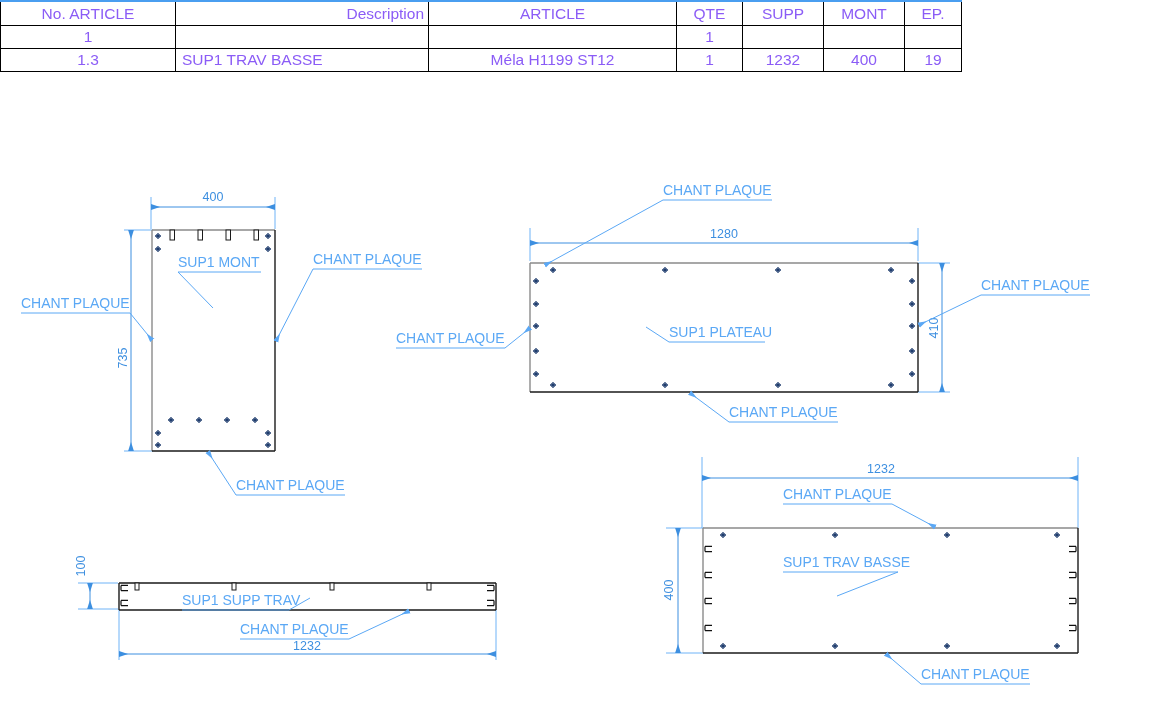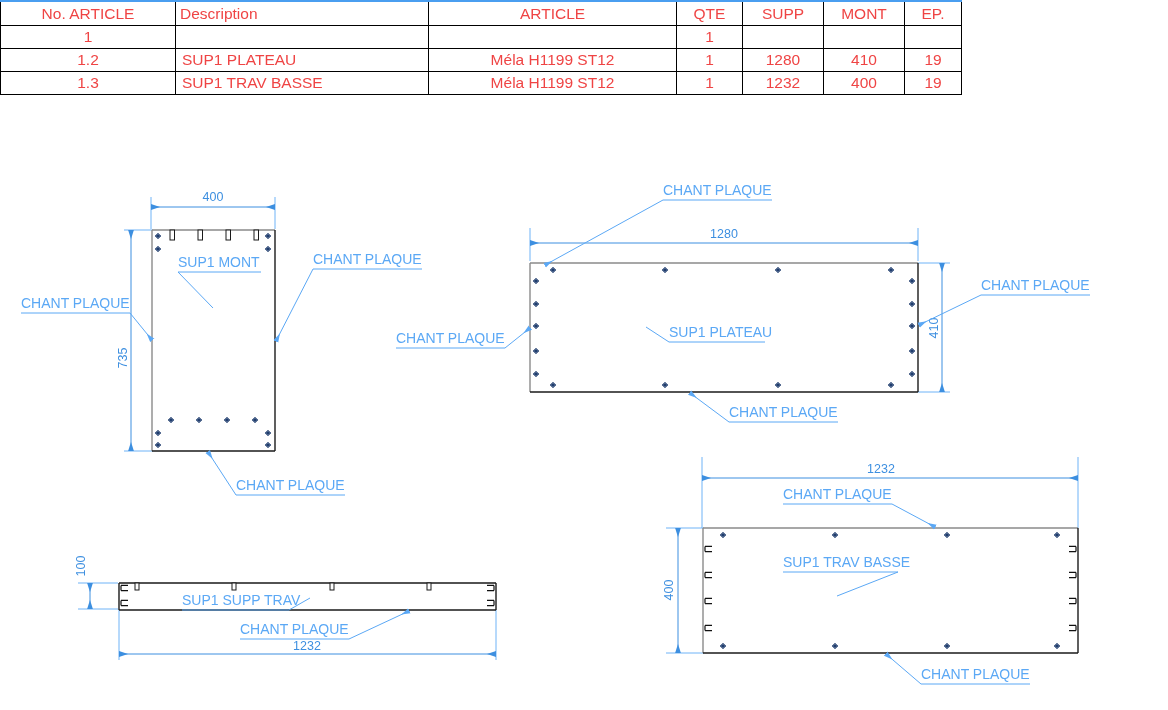--- a/index.html
+++ b/index.html
@@ -26,32 +26,32 @@
     border-collapse: collapse;
     table-layout: fixed;
   }
   #parts-table td, #parts-table th {
     border: 1px solid #000000;
     font-weight: normal;
     font-size: 15.5px;
     line-height: 1;
     height: 22px;
     padding: 0 4px;
-    color: #ef4444;
+    color: #8b5cf6;
     text-align: center;
     white-space: nowrap;
     overflow: hidden;
   }
   #parts-table thead th {
     border-top: 2px solid #4a9ef0;
     height: 23px;
   }
   #parts-table td.desc-cell,
   #parts-table th.desc-cell {
-    text-align: left;
+    text-align: right;
   }
   #parts-table tbody td.desc-cell {
     text-align: left;
     padding-left: 6px;
   }
 
   
   #drawing-area {
     position: absolute;
     left: 0;
@@ -116,29 +116,20 @@
     <tr>
       <td>1</td>
       <td class="desc-cell"></td>
       <td></td>
       <td>1</td>
       <td></td>
       <td></td>
       <td></td>
     </tr>
     <tr>
-      <td>1.2</td>
-      <td class="desc-cell">SUP1 PLATEAU</td>
-      <td>Méla H1199 ST12</td>
-      <td>1</td>
-      <td>1280</td>
-      <td>410</td>
-      <td>19</td>
-    </tr>
-    <tr>
       <td>1.3</td>
       <td class="desc-cell">SUP1 TRAV BASSE</td>
       <td>Méla H1199 ST12</td>
       <td>1</td>
       <td>1232</td>
       <td>400</td>
       <td>19</td>
     </tr>
   </tbody>
 </table>

